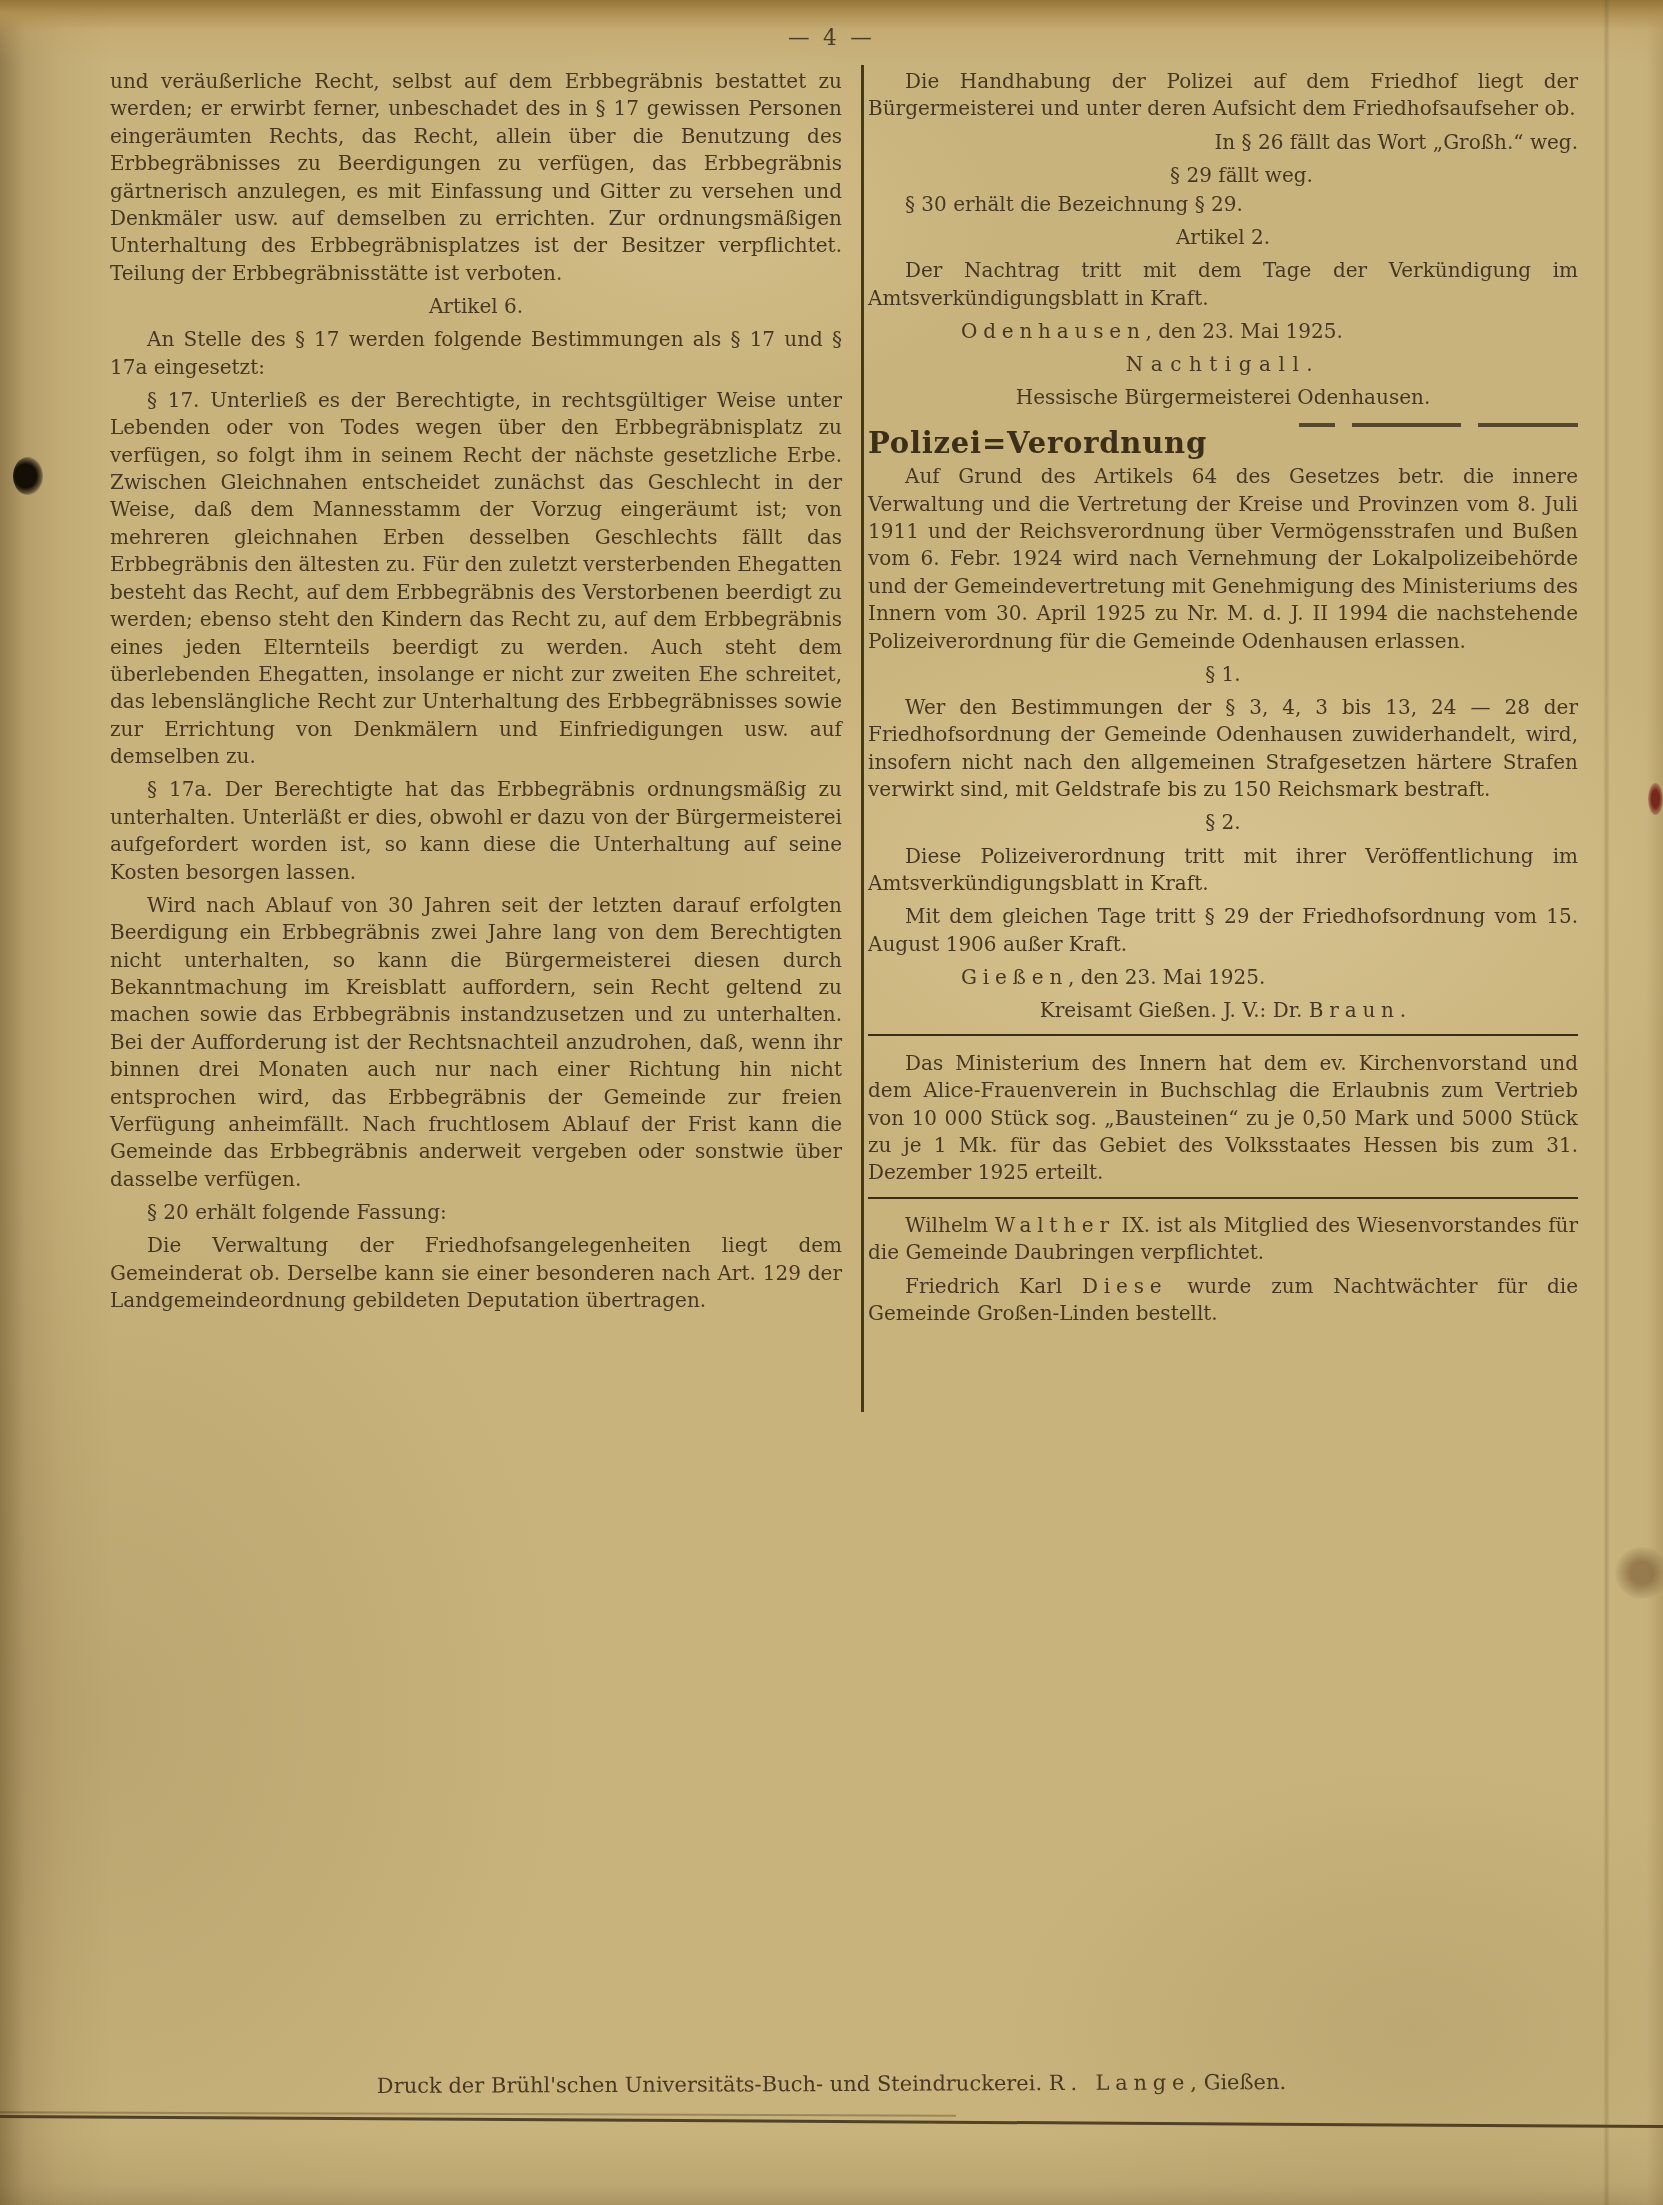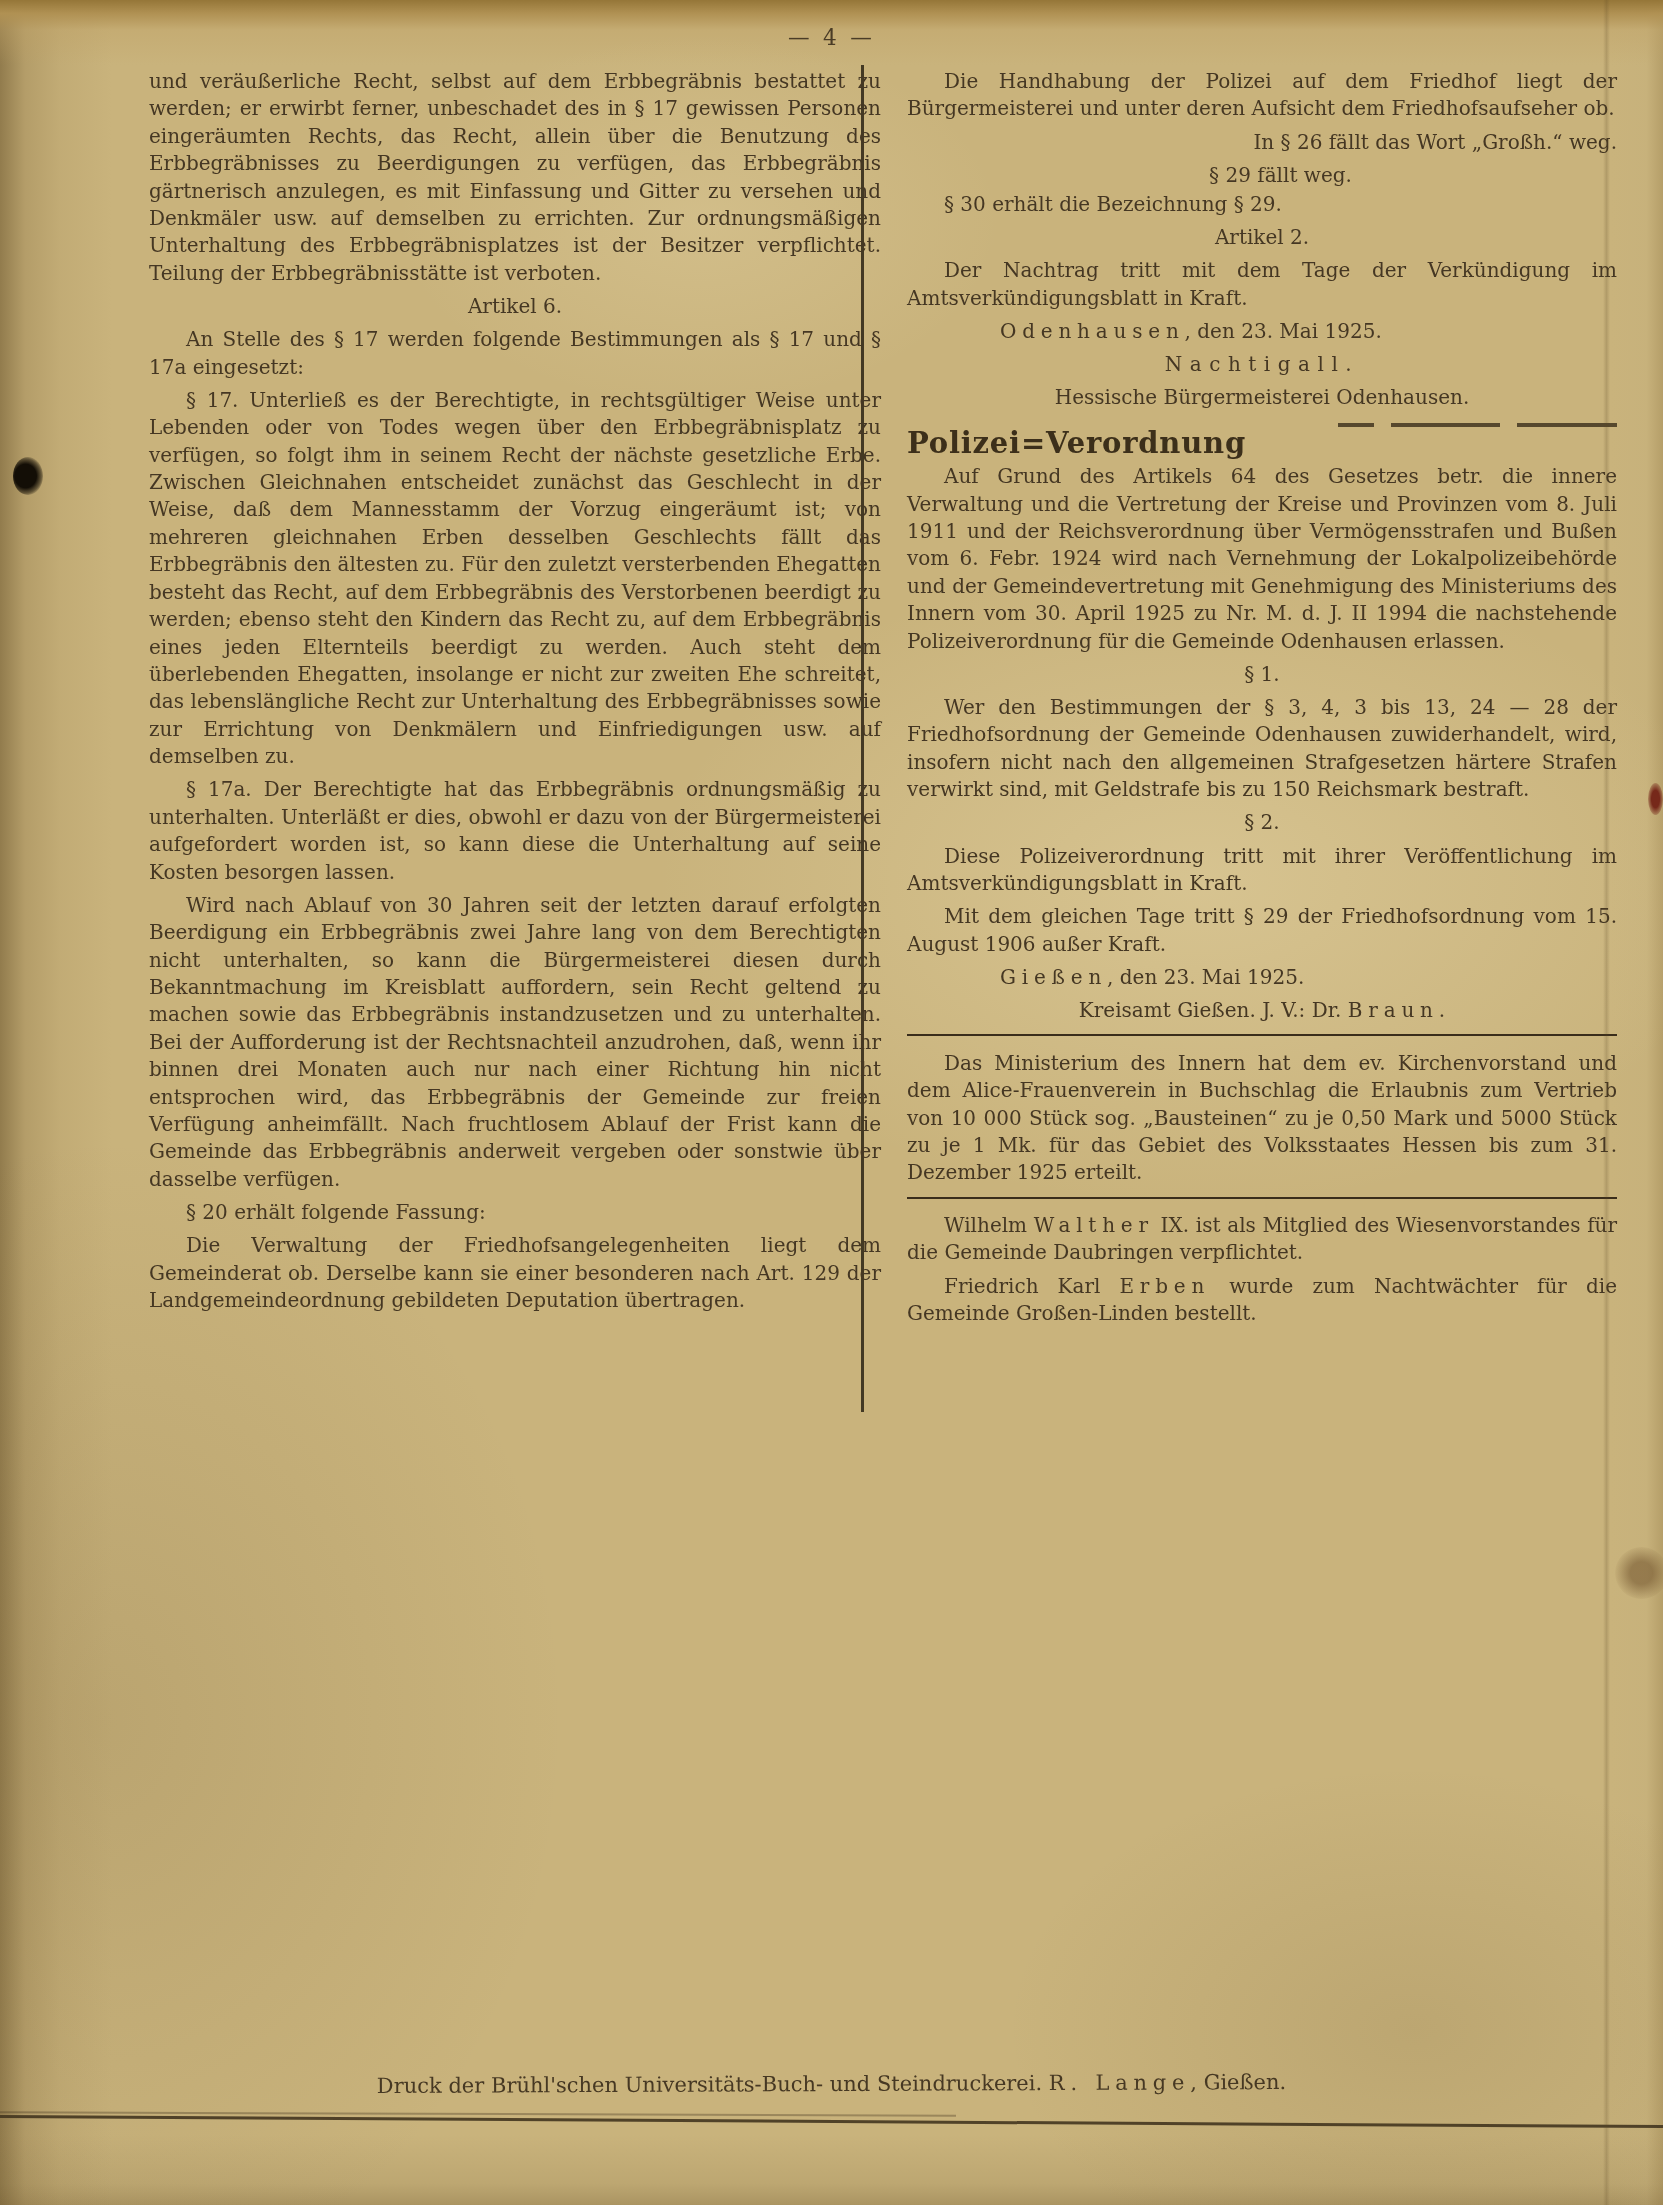--- a/index.html
+++ b/index.html
@@ -11,21 +11,21 @@
       radial-gradient(ellipse 432px 266px at 42% 10%, rgba(237,222,178,.25), transparent 70%),
       radial-gradient(ellipse 665px 832px at 6% 78%, rgba(110,88,48,.16), transparent 70%),
       radial-gradient(ellipse 582px 374px at 85% 92%, rgba(110,88,48,.14), transparent 70%),
       linear-gradient(180deg, #957638 0px, #b09153 13.3px, rgba(190,160,100,.38) 30px, rgba(205,180,124,0) 65px),
       linear-gradient(90deg, rgba(100,78,38,.55) 0px, rgba(125,100,55,.28) 25px, rgba(150,125,75,.14) 60px, rgba(205,183,127,0) 112px),
       linear-gradient(270deg, rgba(135,110,60,.30) 0px, rgba(190,170,120,.16) 16.6px, transparent 53px),
       linear-gradient(0deg, rgba(100,78,38,.30) 0px, rgba(100,78,38,.12) 21.6px, transparent 71px);
   }
   .page-number{position:absolute;top:25px;left:0;width:1663px;text-align:center;
     font-size:21.6px;letter-spacing:3.3px;color:#4a3c26;}
-  .col{position:absolute;top:68px;font-size:20px;line-height:27.4px;color:#453723;text-align:justify;margin-left:39px;}
+  .col{position:absolute;top:68px;font-size:20px;line-height:27.4px;color:#453723;text-align:justify;}
   .col-left{left:110px;width:732px;}
   .col-right{left:868px;width:710px;}
   .col p{margin:0 0 5.8px 0;}
   .body{text-indent:37px;}
   .noindent{text-indent:0;}
   .heading{text-indent:0;text-align:center;margin:8.3px 0 5px 0;}
   .big-heading{text-indent:0;text-align:left;font-size:29px;font-weight:bold;
     letter-spacing:0.8px;margin:1.7px 0 8.3px 0;color:#3c2f1a;}
   .center{text-indent:0;text-align:center;}
   .dateline{text-indent:93px;text-align:left;}
@@ -90,21 +90,21 @@
     <p class="body">Diese Polizeiverordnung tritt mit ihrer Veröffentlichung im Amtsverkündigungsblatt in Kraft.</p>
     <p class="body">Mit dem gleichen Tage tritt § 29 der Friedhofsordnung vom 15. August 1906 außer Kraft.</p>
     <p class="dateline"><span class="sp">Gießen</span><span>, den 23. Mai 1925.</span></p>
     <p class="center"><span>Kreisamt Gießen.  J. V.: Dr. </span><span class="sp">Braun</span><span>.</span></p>
 
     <div class="rule"></div>
     <p class="body">Das Ministerium des Innern hat dem ev. Kirchenvorstand und dem Alice-Frauenverein in Buchschlag die Erlaubnis zum Vertrieb von 10 000 Stück sog. „Bausteinen“ zu je 0,50 Mark und 5000 Stück zu je 1 Mk. für das Gebiet des Volksstaates Hessen bis zum 31. Dezember 1925 erteilt.</p>
     <div class="rule"></div>
 
     <p class="body"><span>Wilhelm </span><span class="sp">Walther</span><span> IX. ist als Mitglied des Wiesenvorstandes für die Gemeinde Daubringen verpflichtet.</span></p>
-    <p class="body"><span>Friedrich Karl </span><span class="sp">Erben</span><span> wurde zum Nachtwächter für die Gemeinde Großen-Linden bestellt.</span></p>
+    <p class="body"><span>Friedrich Karl </span><span class="sp">Diese</span><span> wurde zum Nachtwächter für die Gemeinde Großen-Linden bestellt.</span></p>
   </div>
 
   <div class="footer"><span>Druck der Brühl'schen Universitäts-Buch- und Steindruckerei. </span><span class="sp">R. Lange</span><span>, Gießen.</span></div>
   <div class="footer-rule-faint"></div>
   <div class="footer-rule-main"></div>
 
   <div class="hole-mark"></div>
   <div class="edge-mark-right"></div>
   <div class="stamp-mark"></div>
   <div class="crease-right"></div>

